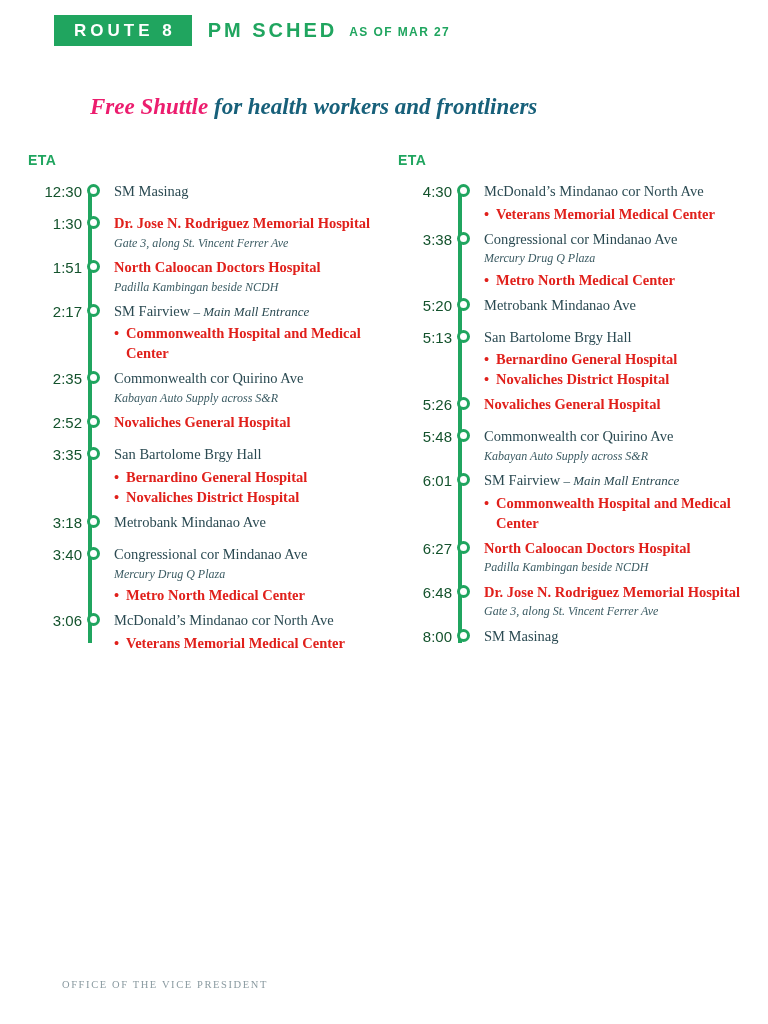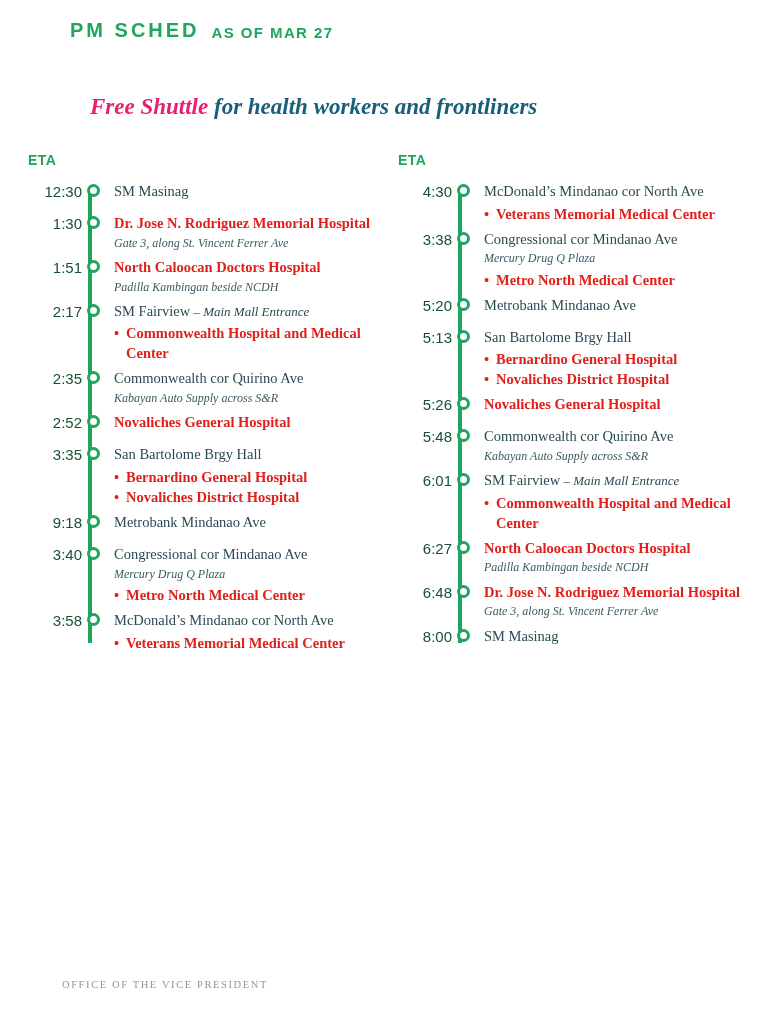--- a/index.html
+++ b/index.html
@@ -35,21 +35,21 @@
   .pm-sched {
     color: #20a55f;
     font-weight: bold;
     font-size: 20px;
     letter-spacing: 3px;
     margin-left: 16px;
   }
   .as-of {
     color: #20a55f;
     font-weight: bold;
-    font-size: 15px;
+    font-size: 12px;
     letter-spacing: 1.4px;
     margin-left: 12px;
     padding-top: 4px;
   }
 
   
   .title {
     margin: 44px 0 0 54px;
     font-family: "Liberation Serif", serif;
     font-size: 23px;
@@ -179,20 +179,21 @@
     font-family: "Liberation Serif", serif;
     font-size: 10.5px;
     letter-spacing: 1.6px;
     color: #8a9aa0;
   }
 </style>
 </head>
 <body>
 
 <div class="header">
+  <div class="route-badge">ROUTE 8</div>
   <div class="pm-sched">PM SCHED</div>
   <div class="as-of">AS OF MAR 27</div>
 </div>
 
 <div class="title">
   <span class="pink">Free Shuttle</span><span> for health workers and frontliners</span>
 </div>
 
 <div class="columns">
   <div class="col col-left">
@@ -276,21 +277,21 @@
                   <span class="bullet-text">Bernardino General Hospital</span>
                 </div>
                 <div class="bullet">
                   <span class="bullet-dot">•</span>
                   <span class="bullet-text">Novaliches District Hospital</span>
                 </div>
               </div>
             </div>
           </div>
           <div class="stop">
-            <div class="time">9:18</div>
+            <div class="time">3:18</div>
             <div class="dot-wrap">
               <div class="dot"></div>
             </div>
             <div class="stop-body">
               <div class="stop-name">Metrobank Mindanao Ave</div>
             </div>
           </div>
           <div class="stop">
             <div class="time">3:40</div>
             <div class="dot-wrap">
@@ -301,21 +302,21 @@
               <div class="sub">Mercury Drug Q Plaza</div>
               <div class="bullets">
                 <div class="bullet">
                   <span class="bullet-dot">•</span>
                   <span class="bullet-text">Metro North Medical Center</span>
                 </div>
               </div>
             </div>
           </div>
           <div class="stop">
-            <div class="time">3:58</div>
+            <div class="time">3:06</div>
             <div class="dot-wrap">
               <div class="dot"></div>
             </div>
             <div class="stop-body">
               <div class="stop-name">McDonald’s Mindanao cor North Ave</div>
               <div class="bullets">
                 <div class="bullet">
                   <span class="bullet-dot">•</span>
                   <span class="bullet-text">Veterans Memorial Medical Center</span>
                 </div>

